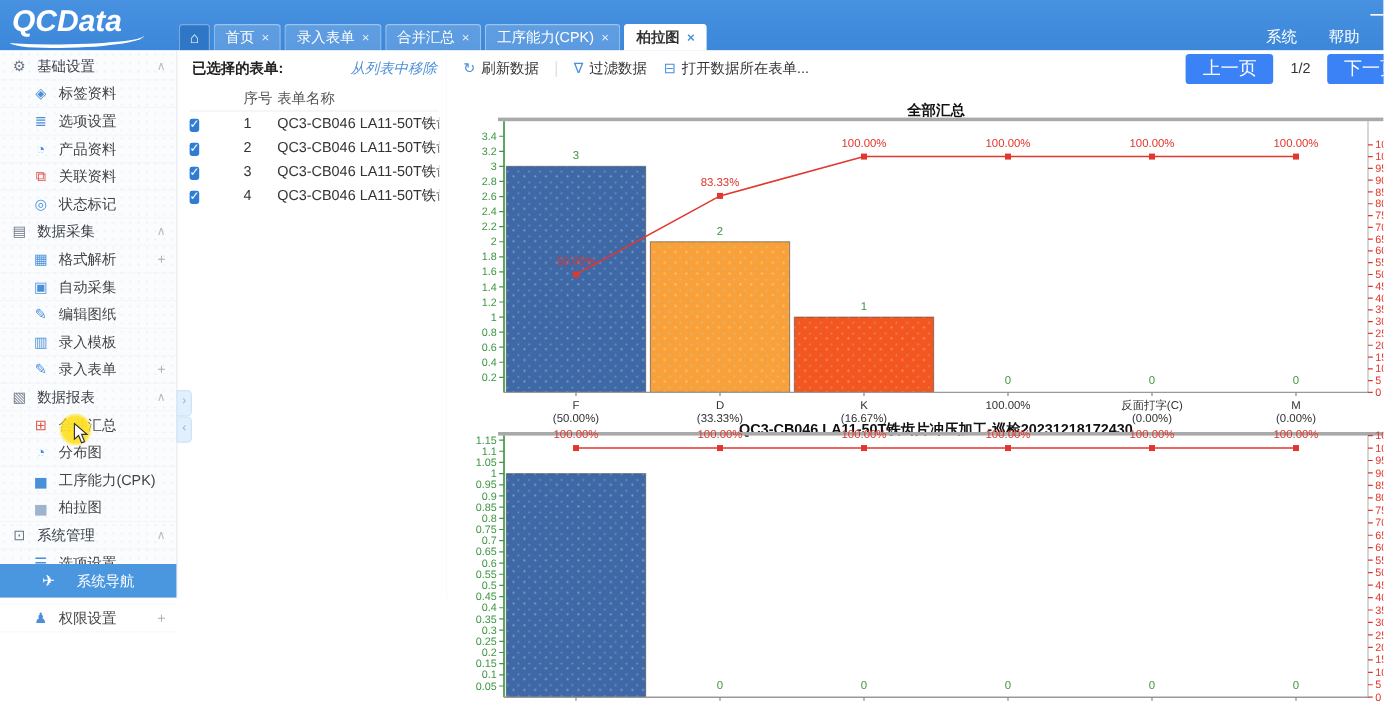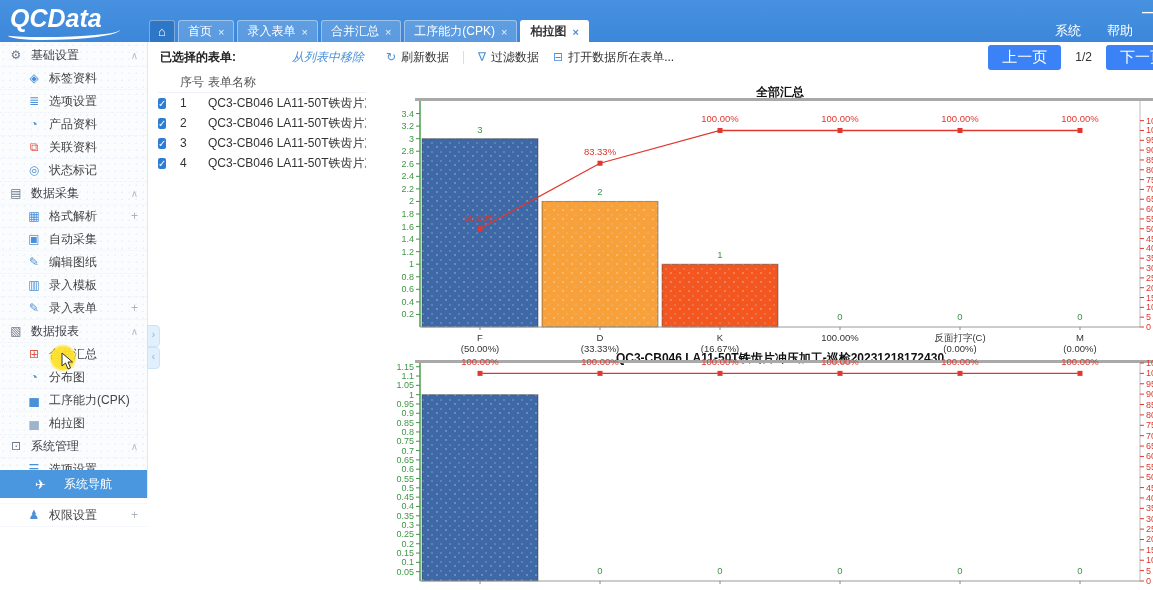--- a/index.html
+++ b/index.html
@@ -49,21 +49,21 @@
   
   .forms-panel{position:absolute;left:148px;top:42px;width:224px;bottom:0;background:#fff;
     border-right:1px solid #e3e7ec;font-size:12px;}
   .fp-head{height:26px;display:flex;align-items:center;padding:2px 8px 0 12px;gap:46px;}
   .fp-title{font-weight:bold;color:#222;}
   .fp-remove{margin-left:auto;color:#4a90d9;cursor:pointer;font-style:italic;}
   .ftable{margin:2px 6px 0 10px;}
   .frow{height:20px;display:flex;align-items:center;color:#333;}
   .frow.head{color:#555;border-bottom:1px solid #eef1f5;}
   .fcell-cb{width:22px;flex:0 0 22px;}
-  .fcell-num{width:28px;flex:0 0 28px;}
+  .fcell-num{width:28px;flex:0 0 28px;margin-left:23px;}
   .fcell-name{flex:1;white-space:nowrap;overflow:hidden;}
   .cbx{width:13px;height:13px;background:#2f7cd3;border-radius:2px;color:#fff;font-size:10px;
     line-height:13px;text-align:center;cursor:pointer;}
   
   .chart-panel{position:absolute;left:372px;top:42px;width:781px;bottom:0;background:#fff;}
   .toolbar{position:absolute;left:0;top:0;width:781px;height:26px;display:flex;align-items:center;
     font-size:12px;color:#333;padding-top:2px;}
   .tbtn{display:flex;align-items:center;margin-left:14px;cursor:pointer;}
   .tbtn .ic{color:#4a90d9;margin-right:5px;font-size:12px;}
   .tsep{width:1px;height:13px;background:#d8dde3;margin-left:14px;}

